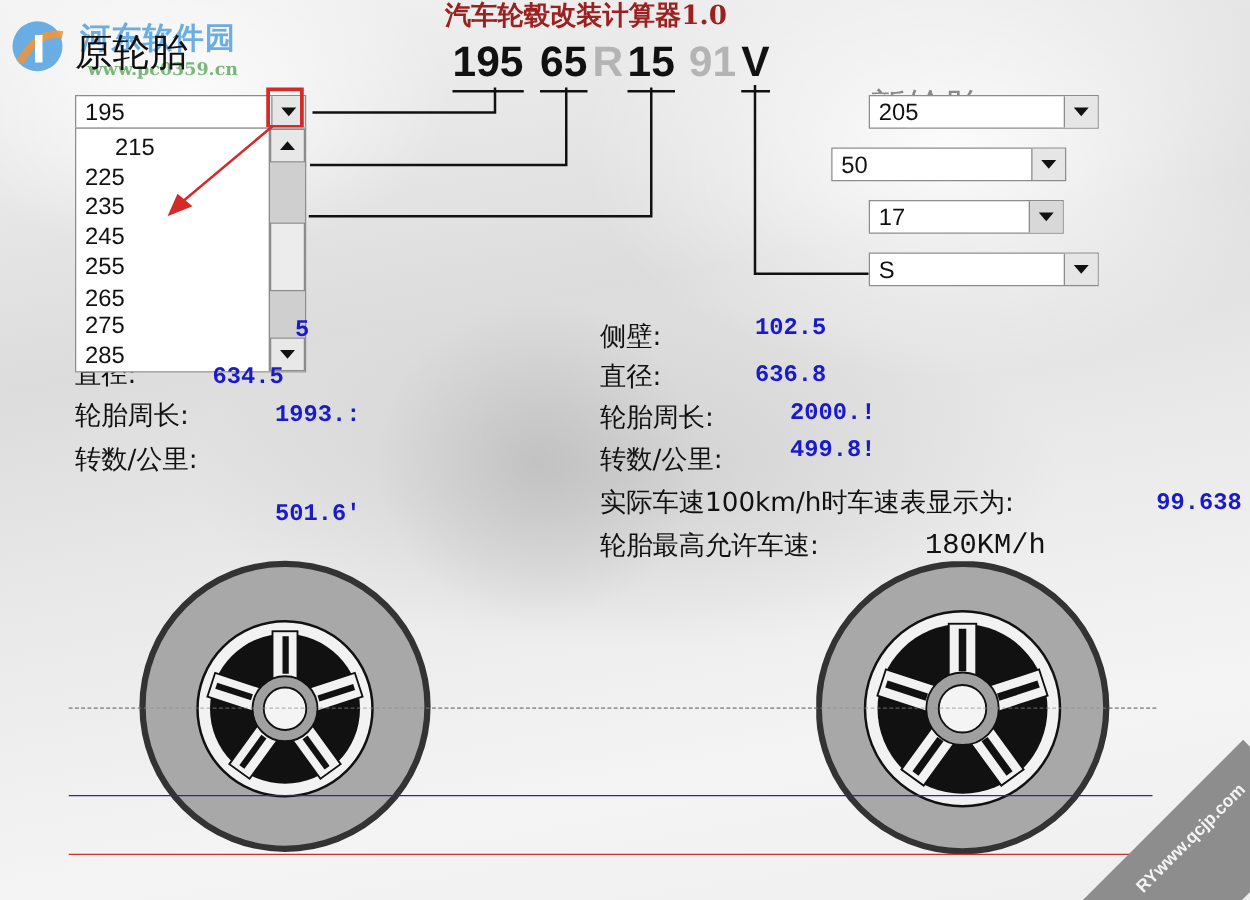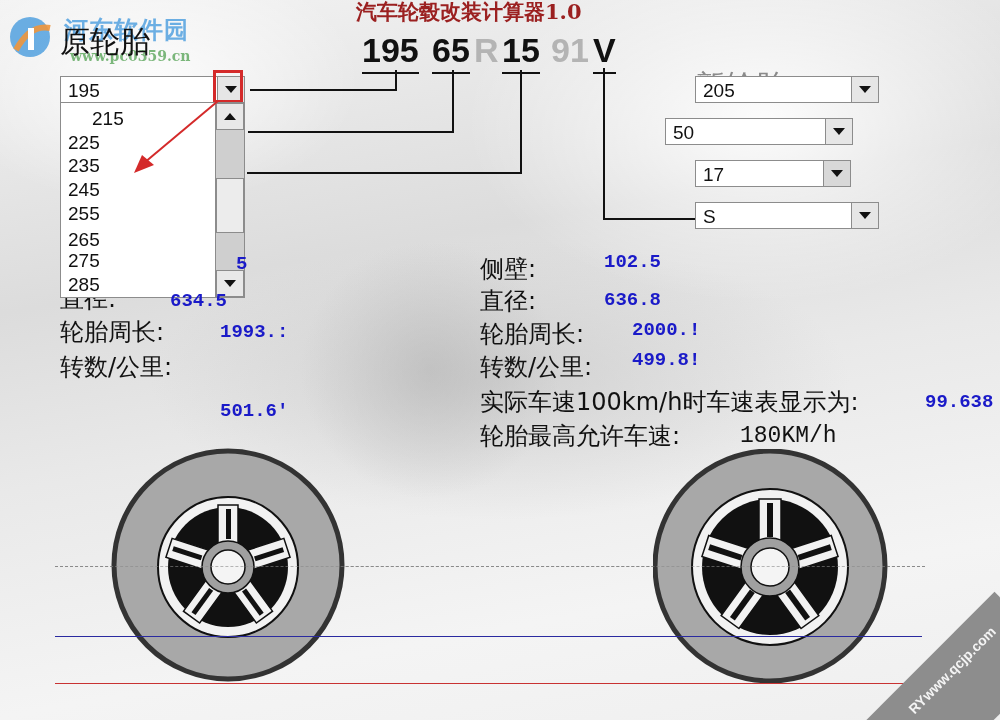--- a/index.html
+++ b/index.html
@@ -98,21 +98,21 @@
       background: #e8e8e8; border: 1px solid #8c8c8c;
       display: flex; align-items: center; justify-content: center;
     }
     .sb .thumb {
       position: absolute; left: 0; top: 75px; width: 28px; height: 55px;
       background: #ececec; border: 1px solid #8c8c8c;
     }
 
     .lbl {
       position: absolute; font-family: "DejaVu Sans", sans-serif;
-      font-size: 24px; color: #111; white-space: nowrap; line-height: 30px;
+      font-size: 21px; color: #111; white-space: nowrap; line-height: 30px;
     }
     .val-blue {
       position: absolute; font-family: "Liberation Mono", "DejaVu Sans Mono", monospace;
       font-weight: bold; font-size: 19px; color: #1a1ac8; white-space: nowrap; line-height: 24px;
       overflow: hidden;
     }
     .val-black {
       position: absolute; font-family: "Liberation Mono", "DejaVu Sans Mono", monospace;
       font-size: 23px; color: #111; white-space: nowrap; line-height: 30px;
     }

